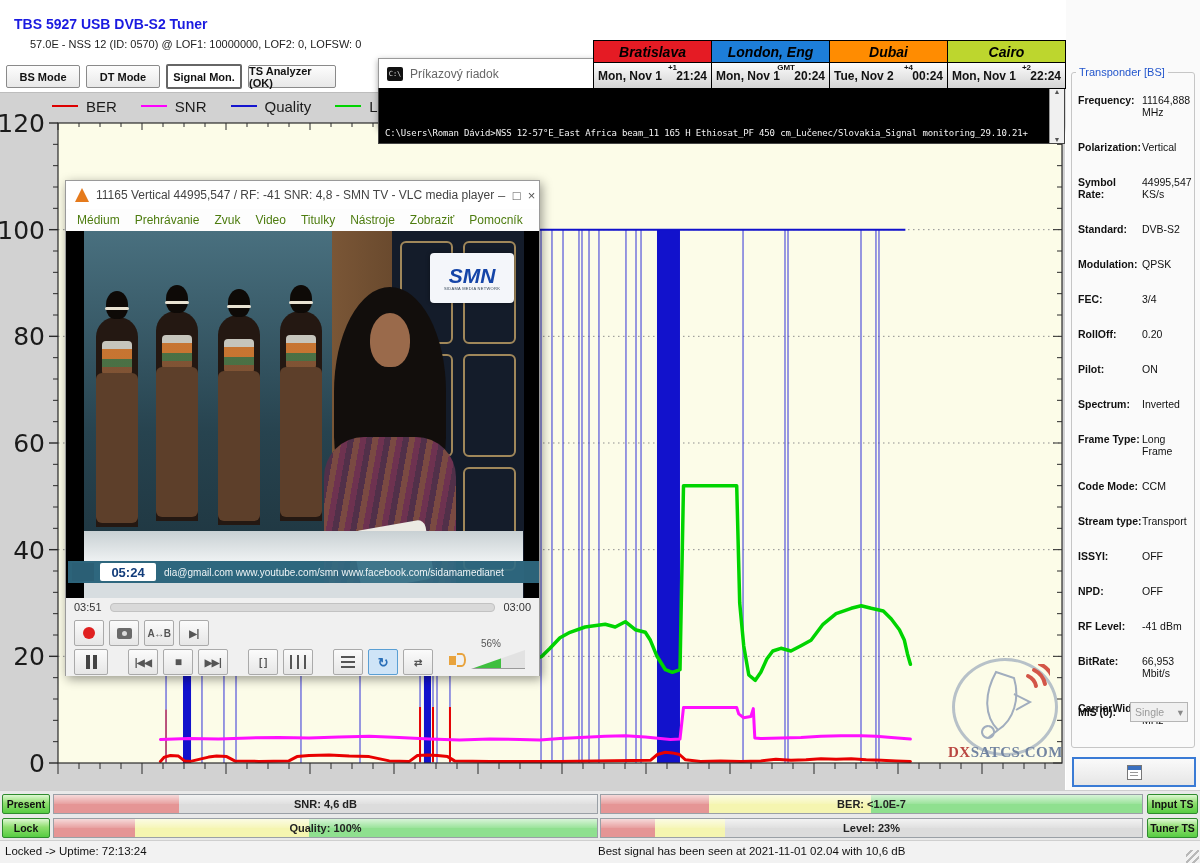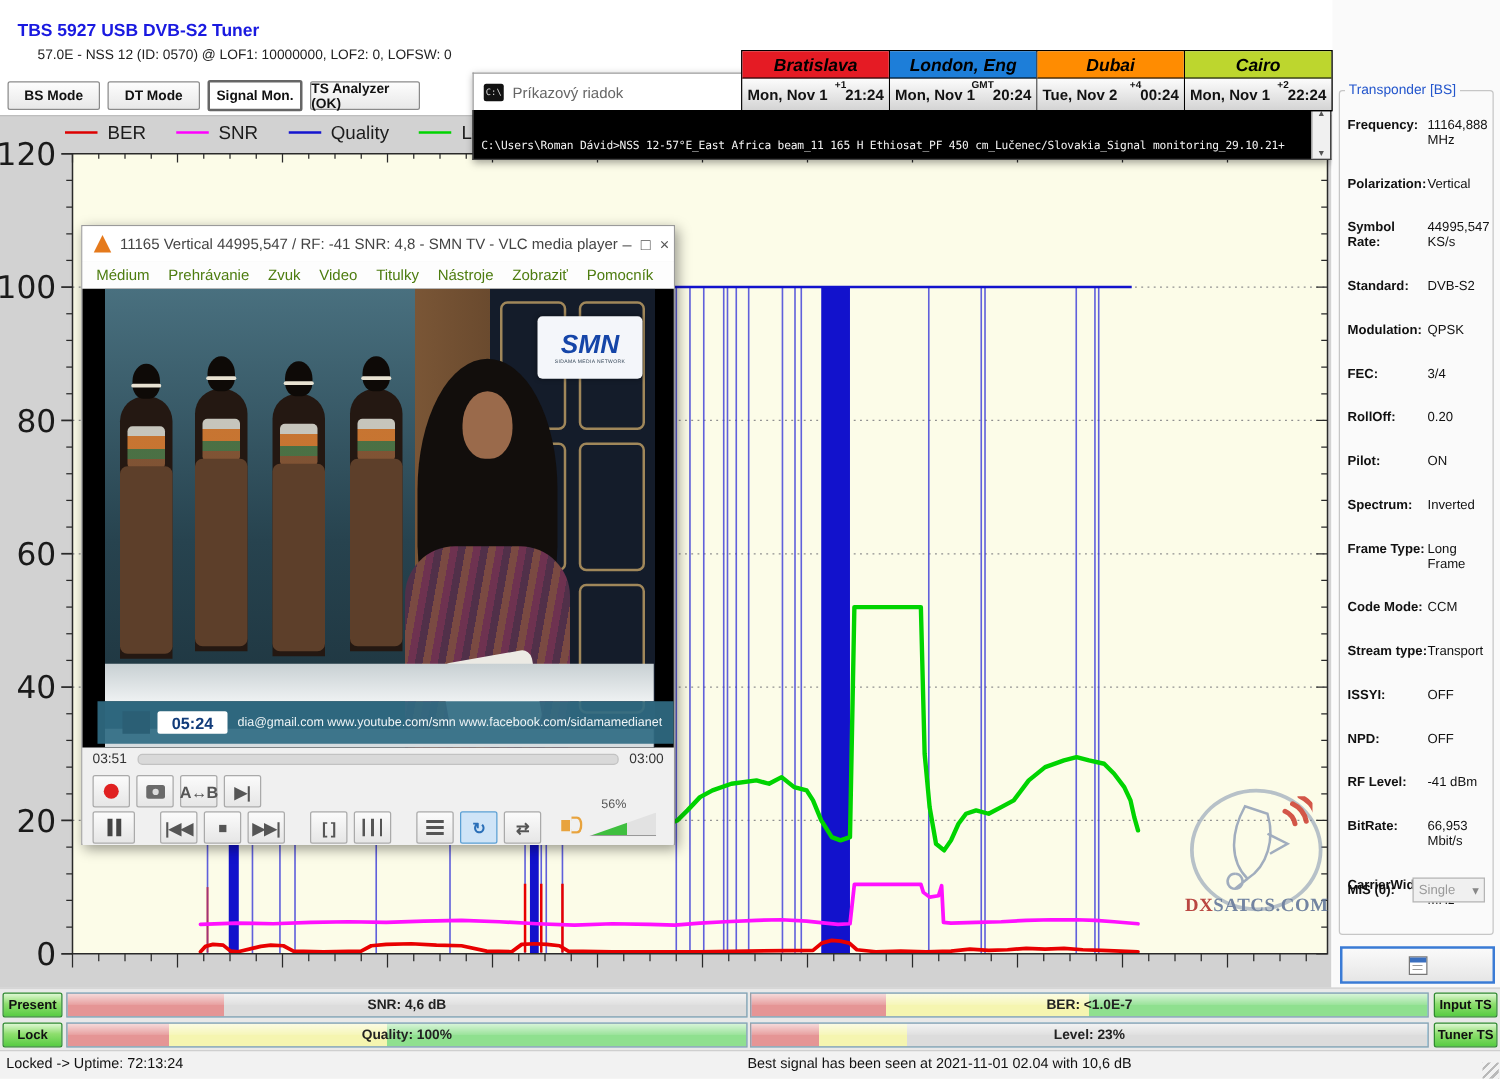--- a/index.html
+++ b/index.html
@@ -20,35 +20,35 @@
   .tab-btn.wide{width:86px;}
 
   
   .chart-region{left:0;top:92px;width:1065px;height:698px;background:#d2d2d2;border-top:1px solid #bdbdbd;}
   .legend-row{position:absolute;left:52px;top:2px;height:22px;display:flex;align-items:center;gap:24px;}
   .leg-item{display:flex;align-items:center;gap:8px;}
   .leg-line{display:inline-block;width:26px;height:2px;}
   .leg-label{font-size:15px;color:#1c1c1c;}
 
   
-  .watermark{left:948px;top:631px;width:114px;height:108px;opacity:.9;}
+  .watermark{left:948px;top:658px;width:114px;height:108px;opacity:.9;}
   .wm-circle{position:absolute;left:4px;top:0;width:100px;height:92px;border:3px solid rgba(125,143,174,.6);
              border-radius:50%;}
   .wm-text{position:absolute;left:0;top:86px;width:114px;text-align:center;
            font-family:"Liberation Serif",serif;font-weight:bold;font-size:15px;letter-spacing:.5px;}
   .wm-text .dx{color:#b23430;} .wm-text .rest{color:#64789a;}
 
   
   .cmd-win{left:378px;top:58px;width:687px;height:70px;box-shadow:0 2px 6px rgba(0,0,0,.35);}
   .cmd-title{height:30px;background:#ffffff;display:flex;align-items:center;gap:7px;padding-left:8px;
              border:1px solid #9a9a9a;border-bottom:none;box-sizing:border-box;}
   .cmd-ico{width:16px;height:14px;background:#111;border-radius:2px;color:#ddd;font-size:7px;
            display:flex;align-items:center;justify-content:center;font-family:"DejaVu Sans Mono",monospace;}
   .cmd-title-text{font-size:12px;color:#666;}
-  .cmd-body{position:relative;height:40px;background:#000;border:1px solid #444;border-top:none;box-sizing:border-box;}
+  .cmd-body{position:relative;height:56px;background:#000;border:1px solid #444;border-top:none;box-sizing:border-box;}
   .cmd-line{position:absolute;left:6px;bottom:5px;color:#f2f2f2;font-family:"DejaVu Sans Mono",monospace;
             font-size:9px;letter-spacing:-.15px;white-space:nowrap;}
   .cmd-scroll{position:absolute;right:0;top:0;bottom:0;width:14px;background:#f0f0f0;border-left:1px solid #999;
               display:flex;flex-direction:column;justify-content:space-between;align-items:center;font-size:7px;color:#555;}
 
   
   .clocks{left:593px;top:40px;display:flex;border:1px solid #000;background:#000;gap:1px;z-index:30;}
   .clock-cell{width:117px;background:#fff;}
   .clock-city{display:block;height:22px;line-height:22px;text-align:center;font-size:14px;font-weight:bold;
               font-style:italic;color:#000;border-bottom:1px solid #000;box-sizing:border-box;}
@@ -86,40 +86,40 @@
             display:flex;flex-direction:column;align-items:center;justify-content:center;z-index:5;box-shadow:0 0 4px rgba(0,0,0,.4);}
   .smn-main{font-size:21px;font-weight:bold;font-style:italic;color:#1545a8;line-height:21px;}
   .smn-sub{font-size:4px;color:#345;letter-spacing:.3px;}
   .presenter{position:absolute;left:228px;top:56px;width:156px;height:311px;}
   .pr-hair{position:absolute;left:22px;top:0;width:112px;height:210px;background:#120e0c;border-radius:52% 52% 30% 30%;}
   .pr-face{position:absolute;left:58px;top:26px;width:40px;height:54px;background:#9a6a4b;border-radius:50% 50% 45% 45%;}
   .pr-body{position:absolute;left:12px;top:150px;width:132px;height:161px;border-radius:40px 40px 0 0;
            background:repeating-linear-gradient(100deg,#6e3250 0 6px,#513049 6px 12px,#7a4a42 12px 18px);}
   .pr-paper{position:absolute;left:44px;top:238px;width:74px;height:60px;background:#eceae4;border-radius:8px;transform:rotate(-10deg);}
   .desk{position:absolute;left:0;right:0;top:300px;height:30px;background:linear-gradient(#c8d0d3,#eef1f2);}
-  .ticker{position:absolute;left:12px;right:0;top:330px;height:34px;background:rgba(48,107,131,.92);display:flex;align-items:center;z-index:6;padding-left:16px;}
+  .ticker{position:absolute;left:2px;right:0;top:330px;height:22px;background:rgba(48,107,131,.92);display:flex;align-items:center;z-index:6;}
   .tick-sq{width:22px;height:18px;background:#2b5f75;margin-left:4px;}
   .tick-time{width:56px;height:18px;background:#fff;border-radius:2px;margin-left:6px;display:flex;align-items:center;
              justify-content:center;font-size:13px;font-weight:bold;color:#123c7a;}
   .tick-text{margin-left:8px;color:#eef4f6;font-size:10px;white-space:nowrap;overflow:hidden;}
   .below-ticker{position:absolute;left:0;right:0;bottom:0;height:15px;background:#d7dde0;z-index:5;}
 
   .vlc-seek{height:18px;display:flex;align-items:center;gap:8px;padding:0 8px;background:#f0f0f0;}
   .seek-time{font-size:11px;color:#333;}
   .seek-track{flex:1;height:7px;background:#d9d9d9;border:1px solid #c2c2c2;border-radius:4px;}
   .vlc-ctrl{position:relative;height:60px;background:#f0f0f0;}
   .cbtn{width:30px;height:26px;background:linear-gradient(#fbfbfb,#e6e6e6);border:1px solid #aaa;border-radius:2px;
         display:flex;align-items:center;justify-content:center;box-sizing:border-box;}
   .cbtn.active{border:1px solid #5a9fd4;background:#cfe4f7;}
   .ctrl-row1{position:absolute;left:8px;top:4px;display:flex;gap:5px;}
   .ctrl-row2{position:absolute;left:8px;top:33px;display:flex;gap:5px;align-items:center;}
   .i-rec{width:12px;height:12px;border-radius:50%;background:#e02020;}
   .i-cam{width:15px;height:11px;background:#6a6a6a;border-radius:2px;position:relative;}
   .i-cam:after{content:"";position:absolute;left:5px;top:3px;width:5px;height:5px;border-radius:50%;background:#ddd;}
-  .i-txt{font-size:13px;font-weight:bold;color:#555;letter-spacing:-.5px;}
+  .i-txt{font-size:10px;font-weight:bold;color:#555;letter-spacing:-.5px;}
   .i-pause{display:flex;gap:3px;}
   .i-pause i{width:4px;height:14px;background:#444;}
   .i-eq{width:16px;height:14px;background:repeating-linear-gradient(90deg,#555 0 2px,transparent 2px 7px);}
   .i-pl{width:14px;height:12px;background:repeating-linear-gradient(#555 0 2px,transparent 2px 5px);}
   .gap{width:10px;}
   .vol-wrap{position:absolute;right:10px;top:28px;width:80px;height:28px;}
   .vol-label{position:absolute;right:28px;top:-6px;font-size:10px;color:#555;}
   .vol-sp{position:absolute;left:0;top:12px;width:7px;height:9px;background:#e8a33d;}
   .vol-wave{position:absolute;left:8px;top:9px;width:9px;height:14px;border:2px solid #e8a33d;border-left:none;
             border-radius:0 50% 50% 0;box-sizing:border-box;}
@@ -144,21 +144,21 @@
   .pb-icon{width:13px;height:13px;background:#fff;border:1px solid #777;position:relative;}
   .pb-icon:before{content:"";position:absolute;left:0;top:0;width:100%;height:4px;background:#3a6fbf;}
   .pb-icon:after{content:"";position:absolute;left:2px;top:6px;width:8px;height:5px;
                  background:repeating-linear-gradient(#999 0 1px,transparent 1px 3px);}
 
   
   .bars-region{left:0;top:790px;width:1200px;height:50px;background:#e9e9e9;border-top:1px solid #cfcfcf;}
   .gbtn{position:absolute;height:20px;border:1px solid #2e8b2e;border-radius:2px;
         background:linear-gradient(#dff8d4,#8ede6e 45%,#57cc42);font-size:10.5px;font-weight:bold;
         display:flex;align-items:center;justify-content:center;box-sizing:border-box;}
-  .bar{position:absolute;height:20px;border:1px solid #9aa0a6;background:#7dd3fc;box-sizing:border-box;overflow:hidden;padding-left:22px;}
+  .bar{position:absolute;height:20px;border:1px solid #9aa0a6;background:#d946ef;box-sizing:border-box;overflow:hidden;padding-left:22px;}
   .bar-fill{position:absolute;inset:0;}
   .bar-gloss{position:absolute;left:0;right:0;top:0;height:9px;background:linear-gradient(rgba(255,255,255,.65),rgba(255,255,255,.1));}
   .bar-label{position:absolute;inset:0;display:flex;align-items:center;justify-content:center;
              font-size:11px;font-weight:600;color:#222;}
 
   
   .statusbar{left:0;top:840px;width:1200px;height:23px;background:#f2f2f2;border-top:1px solid #cfcfcf;}
   .sb-left{position:absolute;left:5px;top:4px;font-size:11.5px;color:#111;}
   .sb-right{position:absolute;left:598px;top:4px;font-size:11.5px;color:#111;}
   .sb-grip{position:absolute;right:1px;bottom:1px;width:13px;height:13px;

